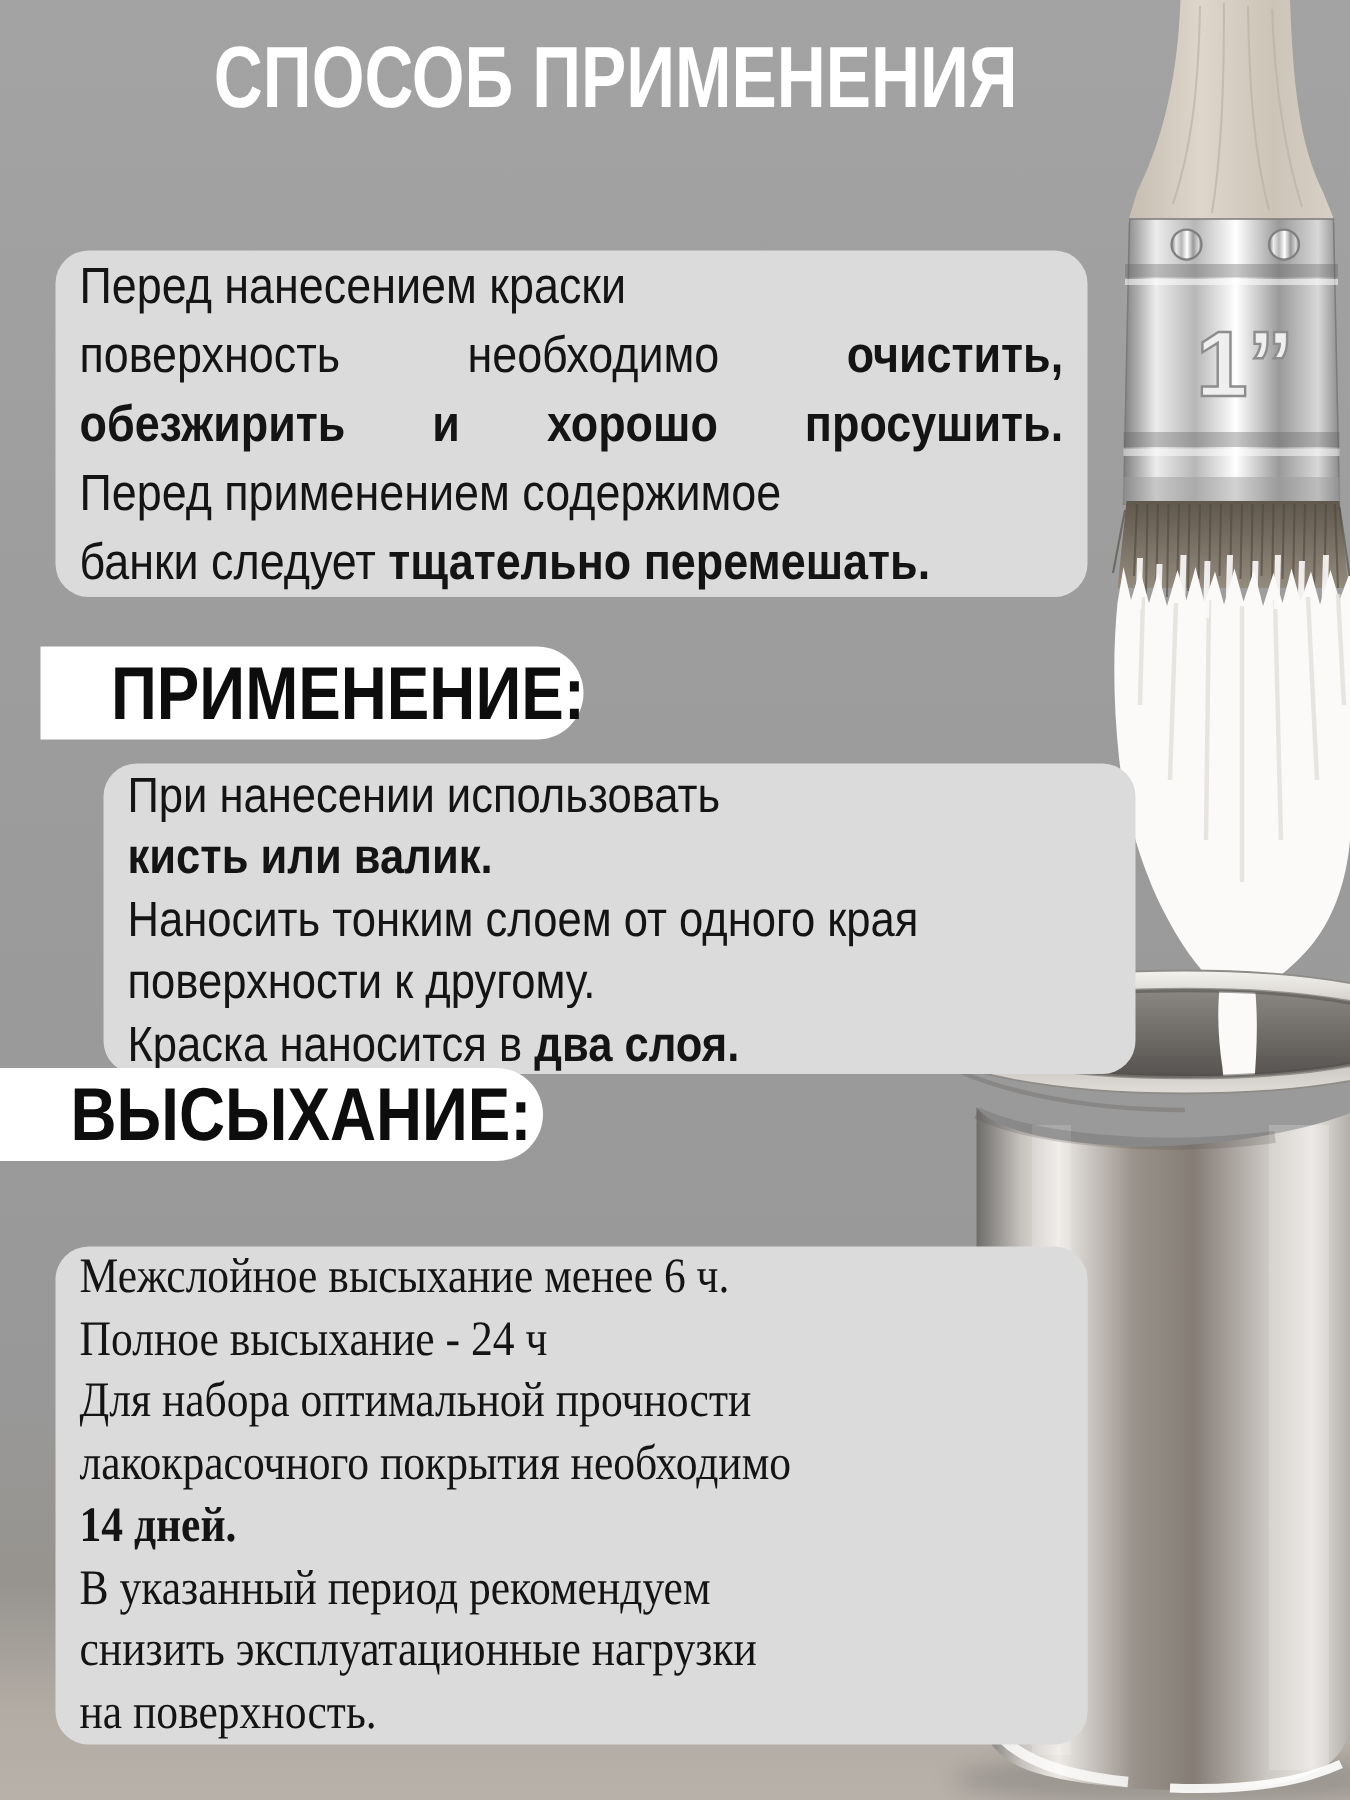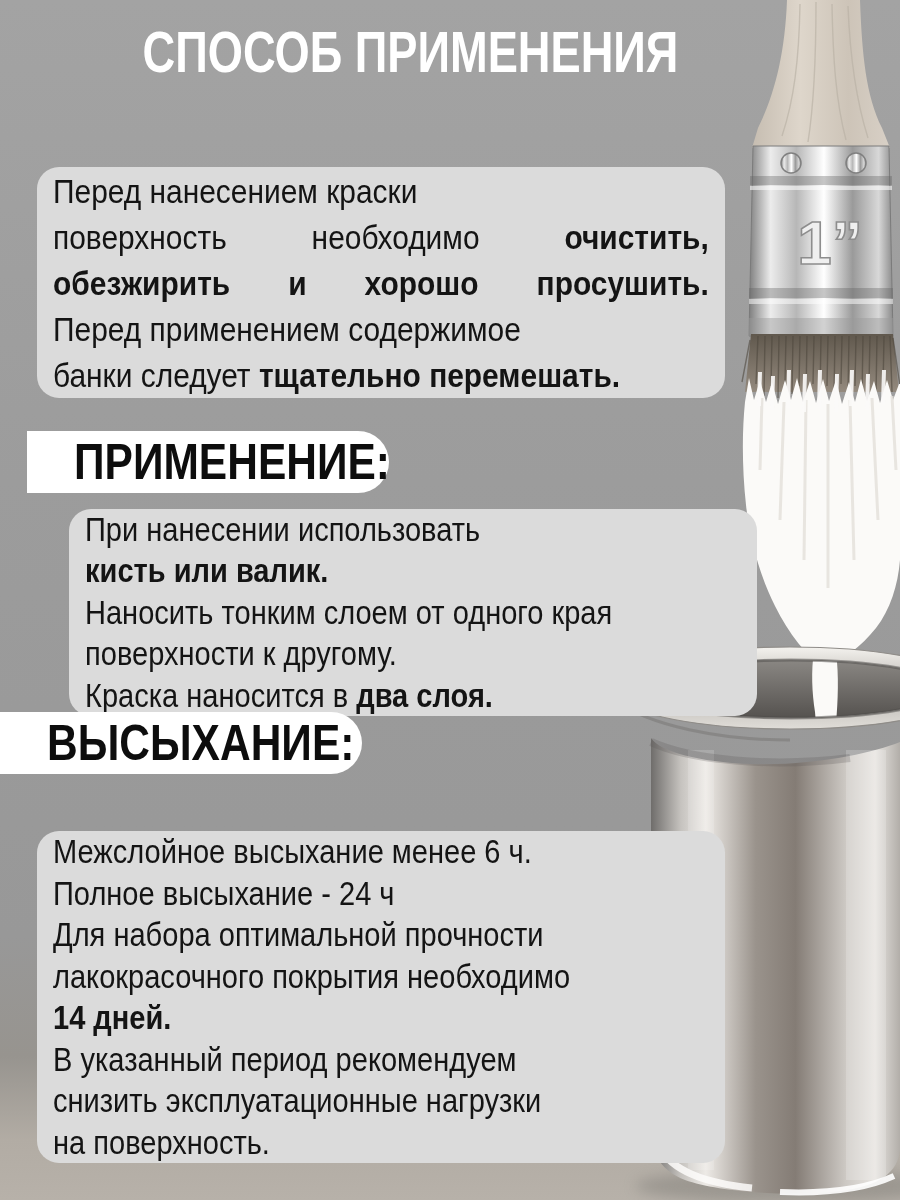--- a/index.html
+++ b/index.html
@@ -25,21 +25,21 @@
   .pill-1{top:93px;} .pill-2{top:431px;margin-left:27px;} .pill-3{top:712px;}
   .tblock{
     position:absolute;left:37px;width:688px;background:#dbdbdb;border-radius:22px;
     color:#141414;box-sizing:border-box;padding:0 16px;
     display:flex;flex-direction:column;justify-content:center;overflow:hidden;
   }
   .tblock-1{top:167px;height:231px;font-size:34px;}
   .tblock-1 .tline{line-height:46px;}
   .tblock-2{top:509px;height:207px;font-size:33px;margin-left:32px;}
   .tblock-2 .tline{line-height:41.4px;}
-  .tblock-3{top:831px;height:332px;font-size:33px;}
+  .tblock-3{top:831px;height:332px;font-size:33px;font-family:Liberation Serif, serif;}
   .tblock-3 .tline{line-height:41.5px;}
   .tline{width:113.6%;transform:scaleX(.88);transform-origin:0 50%;white-space:nowrap;}
   .tline.just{white-space:normal;text-align:justify;text-align-last:justify;}
   .tline .b{font-weight:700;}
 </style>
 </head>
 <body>
 
 <div class="canvas">
 

